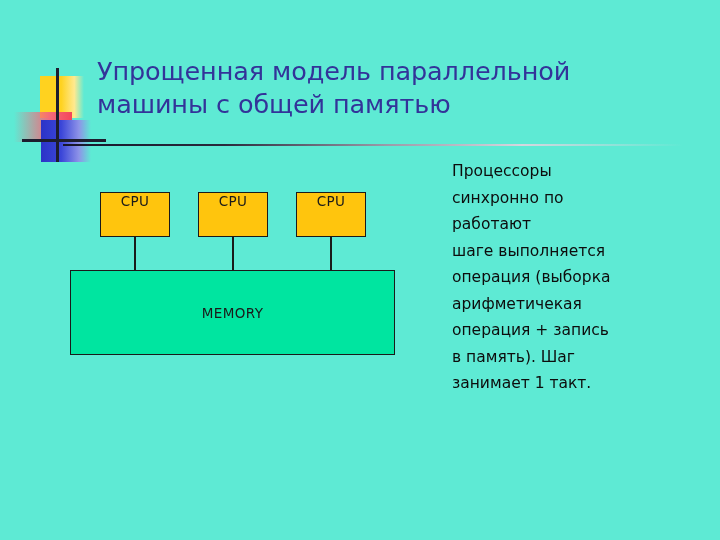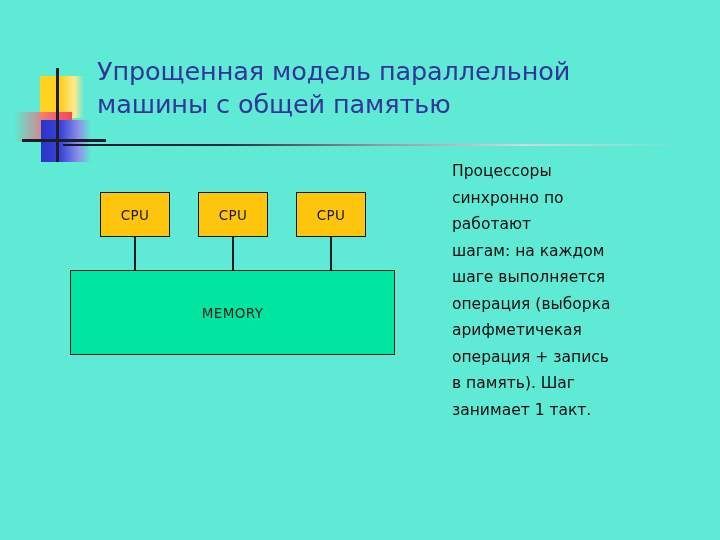--- a/index.html
+++ b/index.html
@@ -92,21 +92,20 @@
     position: absolute;
     top: 192px;
     width: 70px;
     height: 45px;
     background: #ffc50d;
     border: 1.6px solid #1a1a1a;
     box-sizing: border-box;
     color: #1a1a1a;
     font-size: 13.5px;
     display: flex;
-    align-items: center;
     justify-content: center;
     letter-spacing: 0.3px;
   }
   #cpu-1 { left: 100px; }
   #cpu-2 { left: 198px; }
   #cpu-3 { left: 296px; }
 
   .connector {
     position: absolute;
     top: 237px;
@@ -182,21 +181,20 @@
 
     <div id="memory-box">
       <span>MEMORY</span>
     </div>
   </div>
 
   <div id="body-text">
     <span class="bline">Процессоры</span>
     <span class="bline">синхронно по</span>
     <span class="bline">работают</span>
-    <span class="bline">шагам: на каждом</span>
     <span class="bline">шаге выполняется</span>
     <span class="bline">операция (выборка</span>
     <span class="bline">арифметичекая</span>
     <span class="bline">операция + запись</span>
     <span class="bline">в память). Шаг</span>
     <span class="bline">занимает 1 такт.</span>
   </div>
 
 </div>
 

